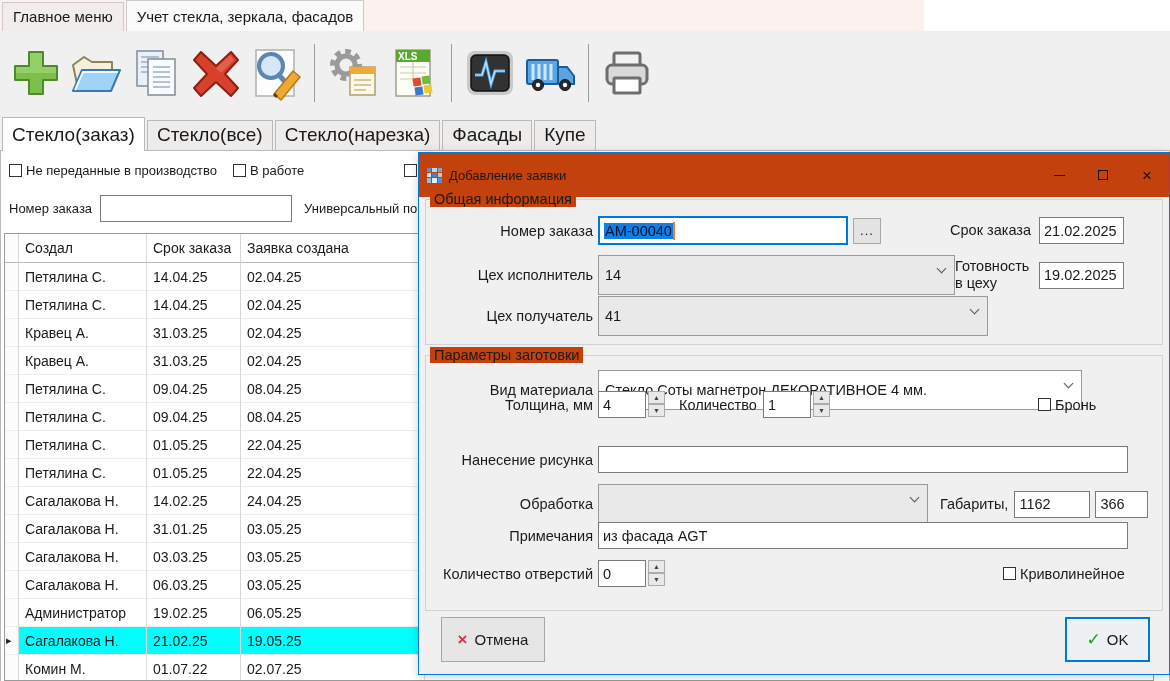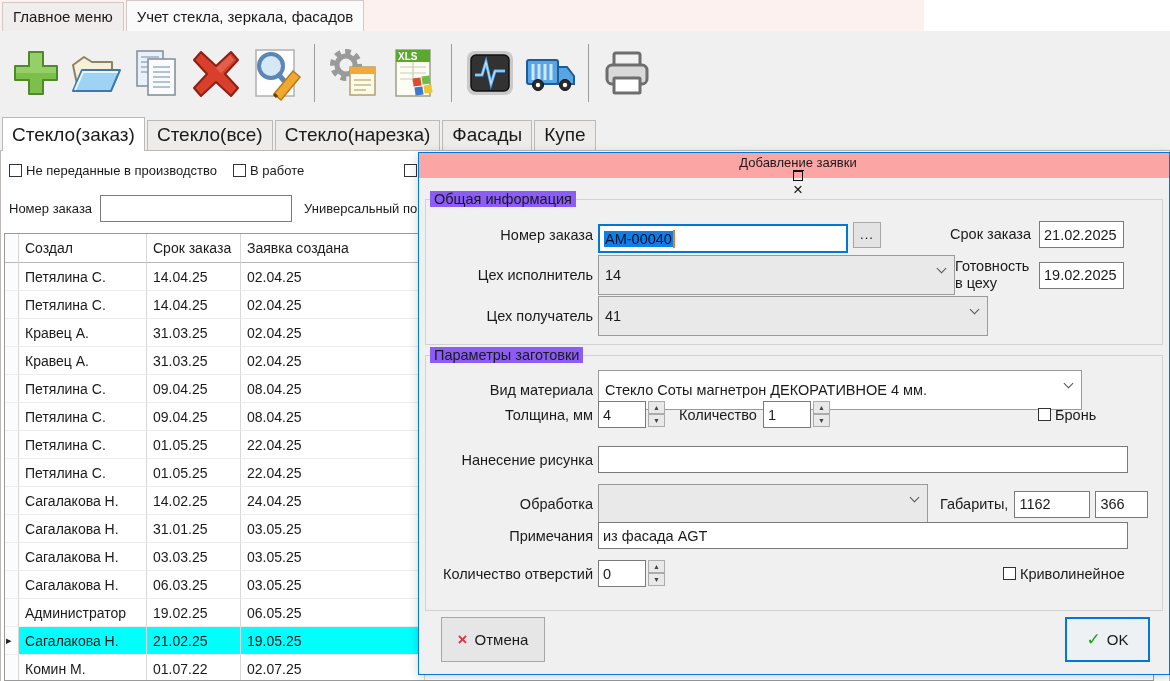--- a/index.html
+++ b/index.html
@@ -53,36 +53,36 @@
   .gut { width:14px; flex:0 0 14px; padding:0 1px; background:#fcfcfc; font-size:11px; color:#222; }
   .c0 { width:128px; flex:0 0 128px; }
   .c1 { width:94px; flex:0 0 94px; }
   .c2 { width:184px; flex:0 0 184px; }
   .c3 { flex:1; border-right:none; }
   .trow.sel .tc:not(.gut) { background:#00ffff; }
 
   
   .dialog { position:absolute; left:418px; top:152px; width:752px; height:523px;
     background:#f0f0f0; border:1px solid #0078d7; box-shadow:0 2px 10px rgba(0,0,0,.18); z-index:10; }
-  .titlebar { height:25px; background:#fca5a5; display:flex; align-items:center; padding-left:8px;flex-direction:column; }
+  .titlebar { height:44px; background:#c2410c; display:flex; align-items:center; padding-left:8px; }
   .dlg-ico { width:15px; height:15px; display:grid; grid-template-columns:repeat(3,1fr);
     grid-template-rows:repeat(3,1fr); gap:1px; margin-right:7px; }
   .dlg-ico i { background:#5b8fd0; }
   .dlg-ico i:nth-child(2){background:#c3d4ea}.dlg-ico i:nth-child(3){background:#7ba7d7}
   .dlg-ico i:nth-child(4){background:#d9e4f1}.dlg-ico i:nth-child(5){background:#4f81bd}
   .dlg-ico i:nth-child(6){background:#c8c8c8}.dlg-ico i:nth-child(7){background:#9ab7dd}
   .dlg-ico i:nth-child(8){background:#e3ebf5}
   .dlg-title { font-size:13px; flex:1; }
   .winbtn { width:44px; height:33px; display:flex; align-items:center; justify-content:center; }
   .minbar { width:11px; height:1px; background:#111; display:block; }
   .maxbox { width:10px; height:10px; border:1px solid #111; display:block; }
   .closex { font-size:17px; line-height:1; color:#111; }
 
   .group { position:absolute; left:6px; right:6px; border:1px solid #d2d2d2; }
-  .legend { position:absolute; top:-9px; left:4px; background:#8b5cf6; padding:0 4px; font-size:14.5px; }
+  .legend { position:absolute; top:-9px; left:4px; background:#c2410c; padding:0 4px; font-size:14.5px; }
   .g1 { top:46px; height:146px; }
   .g2 { top:202px; height:256px; }
 
   .drow { position:absolute; display:flex; align-items:center; font-size:14.5px; width:100%; }
   .dlabel { width:172px; text-align:right; padding-right:5px; flex:0 0 172px; white-space:nowrap; }
   .fld { background:#fff; border:1px solid #7a7a7a; height:27px; display:flex; align-items:center;
     padding:0 4px; font-size:14.5px; white-space:nowrap; overflow:hidden; }
   .fld.focus { border:2px solid #0078d7; height:29px; }
   .seltext { background:#0f7fe8; color:#04122a; padding:0 1px; }
   .caret { width:2px; height:18px; background:#e87c2e; display:inline-block; }
@@ -373,21 +373,21 @@
       <span class="winbtn">
           <span class="closex">×</span>
         </span>
     </div>
 
     <div class="group g1">
       <span class="legend">Общая информация</span>
 
       <div class="drow" style="top:16px;">
         <span class="dlabel">Номер заказа</span>
-        <span class="fld focus" style="width:250px;margin-top:8px;">
+        <span class="fld focus" style="width:250px;">
           <span class="seltext">AM-00040</span>
           <span class="caret"></span>
         </span>
         <span class="ellipsisbtn">...</span>
         <span class="rcluster" style="position:static; margin-left:auto; margin-right:38px;">
           <span class="twoline" style="width:auto; padding-right:8px;">Срок заказа</span>
           <span class="fld datefld">21.02.2025</span>
         </span>
       </div>
 
@@ -416,21 +416,21 @@
       <span class="legend">Параметры заготовки</span>
 
       <div class="drow" style="top:14px;">
         <span class="dlabel">Вид материала</span>
         <span class="combo" style="width:484px; background:#fff;">
           <span>Стекло Соты магнетрон ДЕКОРАТИВНОЕ 4 мм.</span>
           <span class="chev"></span>
         </span>
       </div>
 
-      <div class="drow" style="top:45px;">
+      <div class="drow" style="top:35px;">
         <span class="dlabel">Толщина, мм</span>
         <span class="spin">
           <span class="fld" style="width:48px;">4</span>
           <span class="spinbtns">
               <span>▲</span>
               <span>▼</span>
             </span>
         </span>
         <span style="margin-left:14px;">Количество</span>
         <span class="spin" style="margin-left:6px;">

